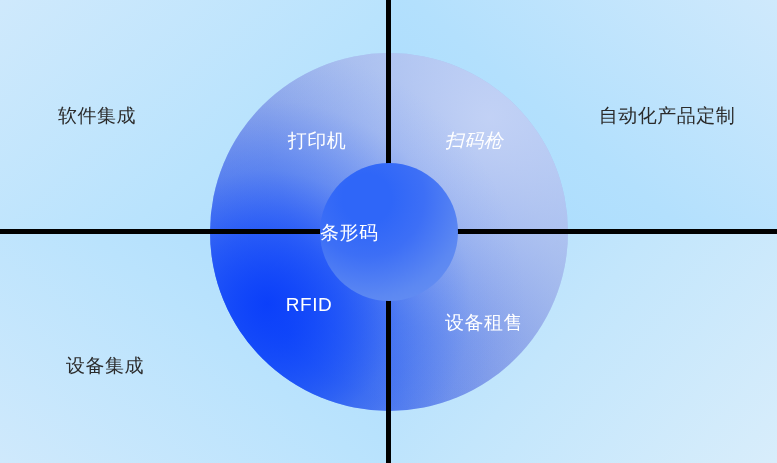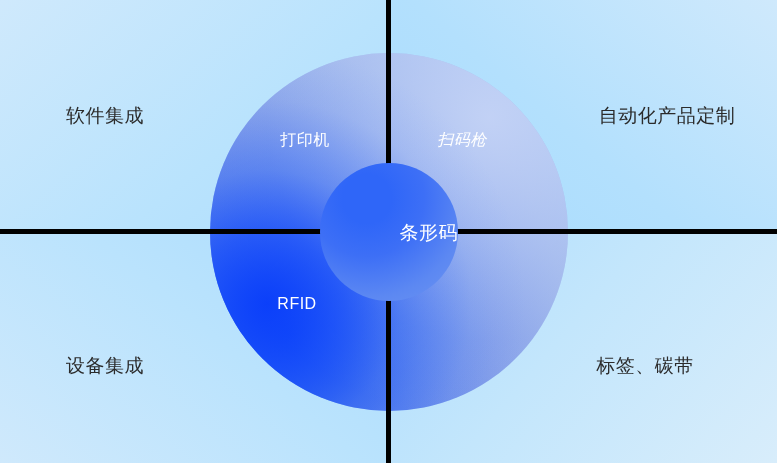--- a/index.html
+++ b/index.html
@@ -77,32 +77,33 @@
   .inner-circle {
     position: absolute;
     left: 320px;
     top: 163px;
     width: 138px;
     height: 138px;
     border-radius: 50%;
     background: radial-gradient(circle at 34% 26%, #2f66f8 0%, #2f66f8 18%, #3d6ff6 42%, #5c88f2 72%, #6e95f1 100%);
     display: flex;
     align-items: center;
-    justify-content: flex-end;
+    justify-content: flex-start;
   }
 
   
   .inner-label {
     position: absolute;
     color: #ffffff;
-    font-size: 16px;
+    font-size: 19px;
     line-height: 1;
     letter-spacing: 0.5px;
     white-space: nowrap;
     transform: translate(-50%, -50%);
+    margin-left: 12px;
   }
   .center-label {
     color: #ffffff;
     font-size: 19px;
     line-height: 1;
     letter-spacing: 0.5px;
     white-space: nowrap;
   }
   .corner-label {
     position: absolute;
@@ -113,21 +114,21 @@
     white-space: nowrap;
     transform: translate(-50%, -50%);
   }
 
   
   .pos-printer   { left: 305px; top: 140px; }
   .pos-scanner   { left: 462px; top: 140px; font-style: italic; }
   .pos-rfid      { left: 297px; top: 304px; }
   .pos-rental    { left: 472px; top: 322px; }
 
-  .pos-software  { left: 105px; top: 115px; text-align: center; }
+  .pos-software  { left: 97px; top: 115px; text-align: center; }
   .pos-autoprod  { left: 667px; top: 115px; }
   .pos-device    { left: 105px; top: 365px; }
   .pos-labels    { left: 645px; top: 365px; }
 </style>
 </head>
 <body>
 
 <div id="stage">
 
   <div class="bg-tint tl"></div>
@@ -142,26 +143,26 @@
 
   <div class="cross-line vertical"></div>
   <div class="cross-line horizontal"></div>
 
   <div class="inner-label pos-printer">打印机</div>
 
   <div class="inner-label pos-scanner">扫码枪</div>
 
   <div class="inner-label pos-rfid">RFID</div>
 
+  <div class="inner-label pos-rental">设备租售</div>
 
   <div class="inner-circle">
     <div class="center-label">条形码</div>
   </div>
 
   <div class="corner-label pos-software">软件集成</div>
 
   <div class="corner-label pos-autoprod">自动化产品定制</div>
 
   <div class="corner-label pos-device">设备集成</div>
 
-  <div class="corner-label pos-labels">标签、碳带</div>
 
 </div>
 
 </body></html>

